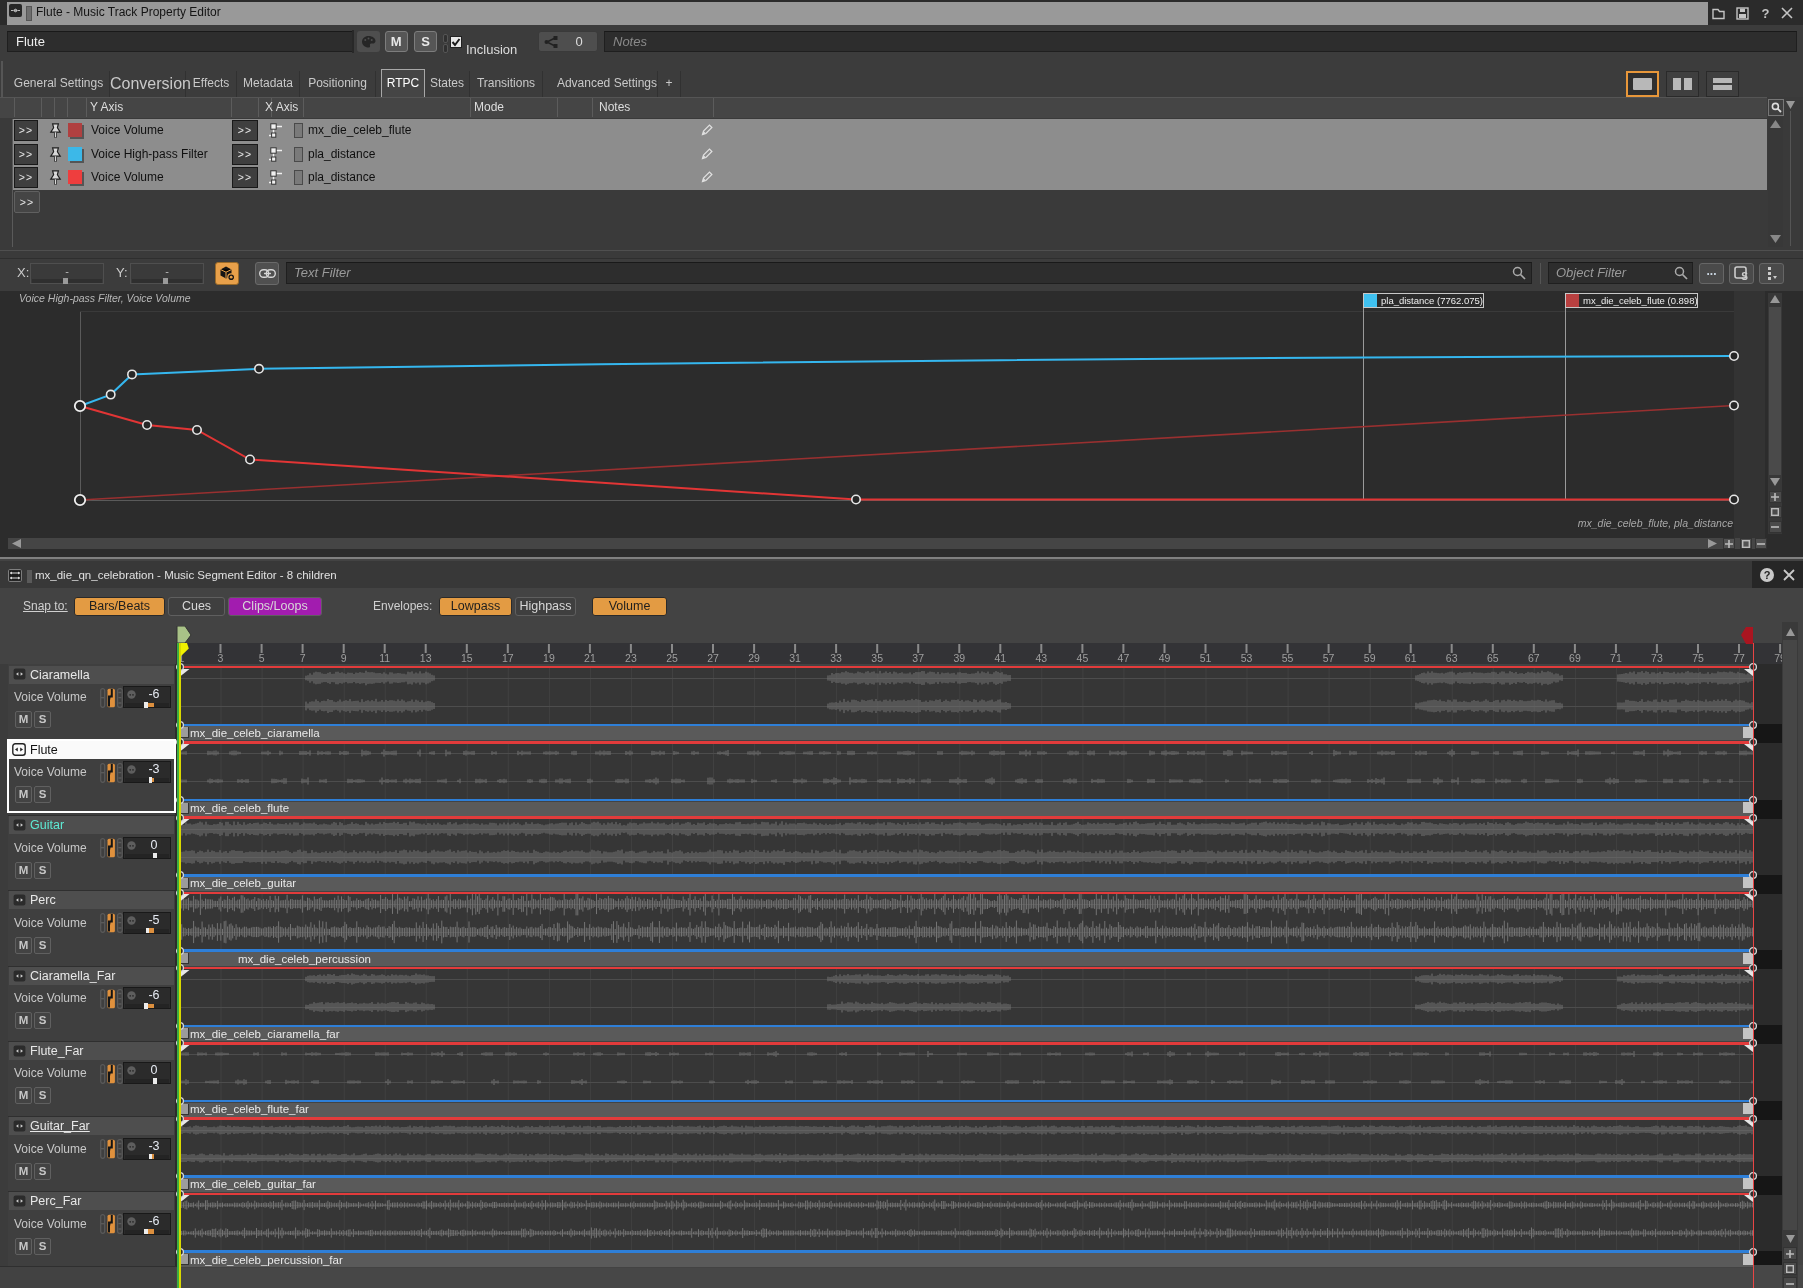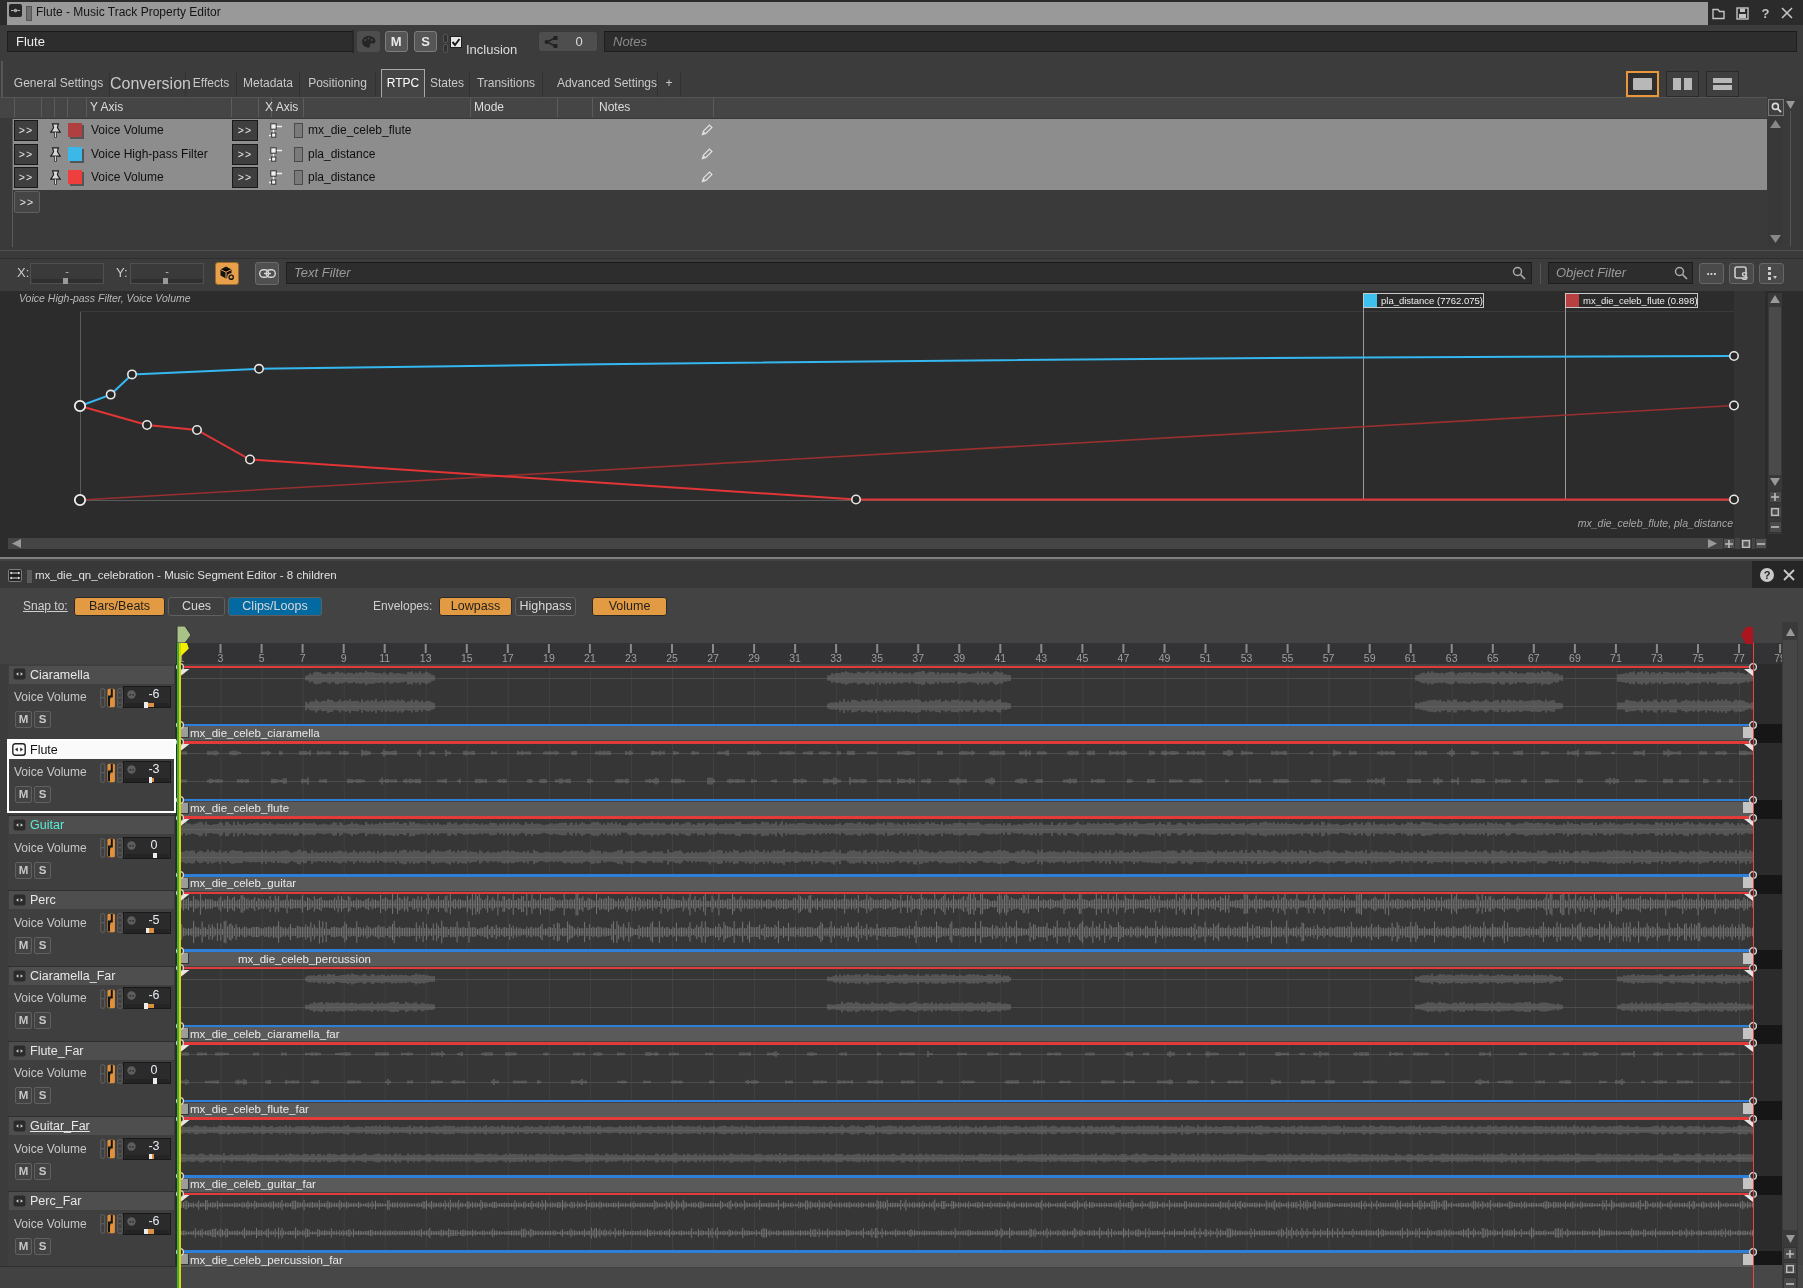--- a/index.html
+++ b/index.html
@@ -312,21 +312,21 @@
 <svg style="left:1759px;top:567px" width="16" height="16" viewBox="0 0 16 16">
     <circle cx="8" cy="8" r="7" fill="#c9c9c9"></circle>
     <text x="8" y="12.2" font-size="11px" font-weight="bold" fill="#222" text-anchor="middle" font-family="Liberation Sans">?</text>
   </svg>
 <svg style="left:1783px;top:569px" width="12" height="12" viewBox="0 0 12 12">
     <path d="M1 1l10 10M11 1L1 11" stroke="#c9c9c9" stroke-width="1.8"></path>
   </svg>
 <div class="t" style="left:23px;top:598px;width:70px;height:16px;color:#d0d0d0;font-size:12px;line-height:16px;text-decoration:underline;">Snap to:</div>
 <div style="left:74px;top:597px;width:91px;height:19px;background:#e39b43;border:1px solid #2a2a2a;border-radius:3px;color:#1e1e1e;font-size:12.5px;line-height:17px;text-align:center;">Bars/Beats</div>
 <div style="left:168px;top:597px;width:57px;height:19px;background:#3f3f3f;border:1px solid #5f5f5f;border-radius:3px;color:#d8d8d8;font-size:12.5px;line-height:17px;text-align:center;">Cues</div>
-<div style="left:228px;top:597px;width:94px;height:19px;background:#0369a1;border:1px solid #5f5f5f;border-radius:3px;color:#d8d8d8;font-size:12.5px;line-height:17px;text-align:center;">Clips/Loops</div>
+<div style="left:228px;top:597px;width:94px;height:19px;background:#a21caf;border:1px solid #5f5f5f;border-radius:3px;color:#d8d8d8;font-size:12.5px;line-height:17px;text-align:center;">Clips/Loops</div>
 <div class="t" style="left:373px;top:598px;width:80px;height:16px;color:#d0d0d0;font-size:12px;line-height:16px;">Envelopes:</div>
 <div style="left:439px;top:597px;width:73px;height:19px;background:#e39b43;border:1px solid #2a2a2a;border-radius:3px;color:#1e1e1e;font-size:12.5px;line-height:17px;text-align:center;">Lowpass</div>
 <div style="left:515px;top:597px;width:61px;height:19px;background:#3f3f3f;border:1px solid #5f5f5f;border-radius:3px;color:#d8d8d8;font-size:12.5px;line-height:17px;text-align:center;">Highpass</div>
 <div style="left:592px;top:597px;width:75px;height:19px;background:#e39b43;border:1px solid #2a2a2a;border-radius:3px;color:#1e1e1e;font-size:12.5px;line-height:17px;text-align:center;">Volume</div>
 <div style="left:176px;top:643px;width:1606px;height:21px;background:#333336;"></div>
 <svg style="left:168px;top:643px" width="1614" height="21" viewBox="0 0 1614 21">
     <rect x="10.5" y="1" width="2" height="9" fill="#8a8a8a"></rect>
     <rect x="51.5" y="1" width="2" height="9" fill="#8a8a8a"></rect>
     <rect x="92.6" y="1" width="2" height="9" fill="#8a8a8a"></rect>
     <rect x="133.6" y="1" width="2" height="9" fill="#8a8a8a"></rect>

